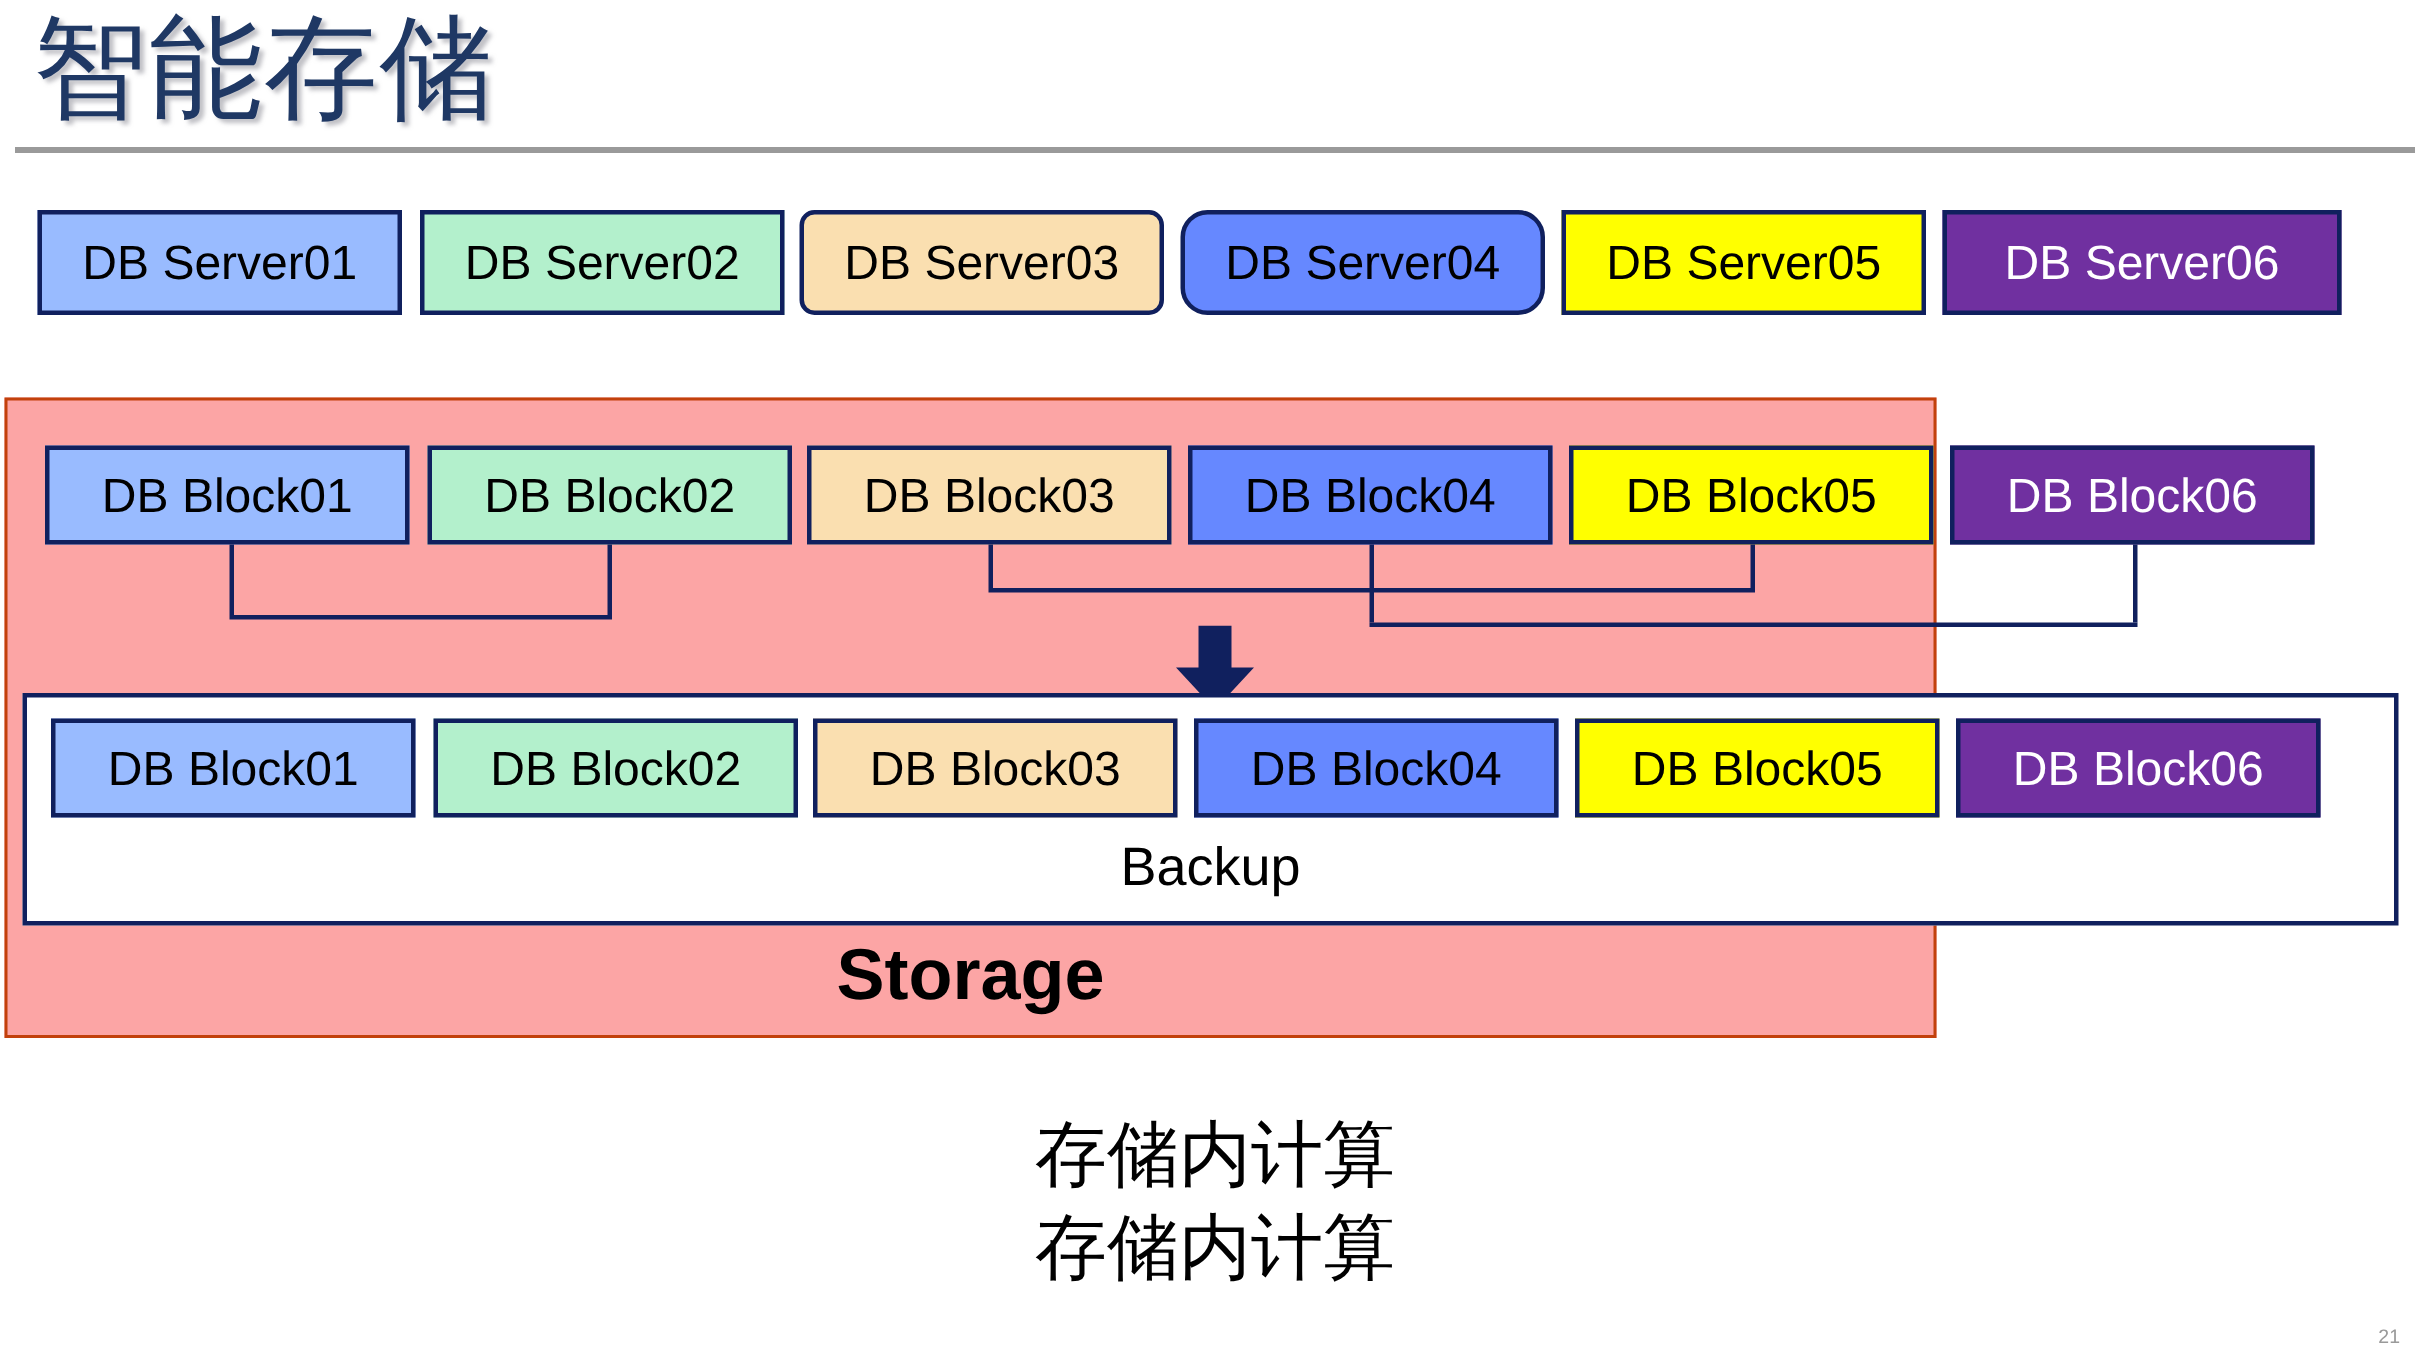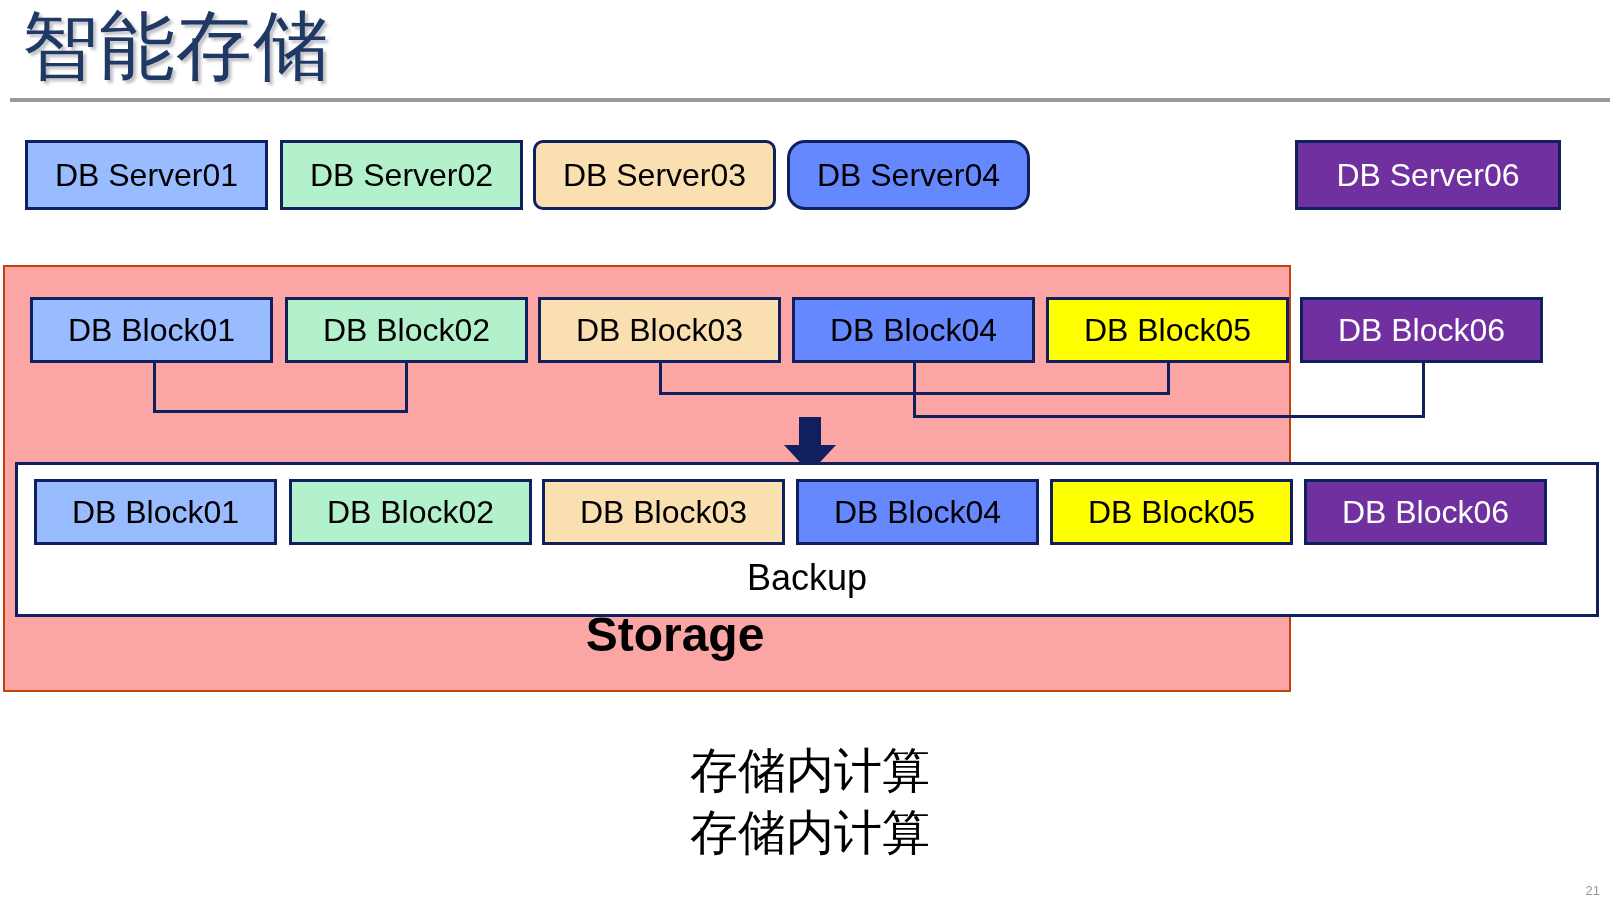--- a/index.html
+++ b/index.html
@@ -66,22 +66,22 @@
     border: 3px solid #10205e;
   }
   #block-row-bottom { position: absolute; left: 0; top: 14px; width: 100%; height: 66px; }
   #block-row-bottom .cbox { top: 0; height: 66px; }
   #backup-label {
     position: absolute; left: 0; top: 92px; width: 100%;
     text-align: center; font-size: 36px; color: #000;
   }
 
   #storage-label {
-    position: absolute; left: 0; top: 340px; width: 100%;
-    text-align: center; font-size: 48px; font-weight: bold; color: #000; margin-left: 28px;
+    position: absolute; left: 0; top: 356px; width: 100%;
+    text-align: center; font-size: 48px; font-weight: bold; color: #000;
   }
 
   
   #caption {
     position: absolute; left: 0; top: 740px; width: 1620px;
     text-align: center; font-size: 48px; line-height: 62px; color: #000;
   }
   #page-number {
     position: absolute; right: 20px; bottom: 12px;
     font-size: 13px; color: #9a9a9a;
@@ -93,20 +93,21 @@
 <div id="slide">
 
   <div id="slide-title">智能存储</div>
   <div id="title-rule"></div>
 
   <div id="server-row">
       <div class="cbox" style="left: 25px; width: 243px; background: rgb(153, 187, 255); color: rgb(0, 0, 0);">DB Server01</div>
       <div class="cbox" style="left: 280px; width: 243px; background: rgb(179, 240, 204); color: rgb(0, 0, 0);">DB Server02</div>
       <div class="cbox" style="left: 533px; width: 243px; background: rgb(250, 223, 176); color: rgb(0, 0, 0); border-radius: 10px;">DB Server03</div>
       <div class="cbox" style="left: 787px; width: 243px; background: rgb(102, 136, 255); color: rgb(0, 0, 0); border-radius: 18px;">DB Server04</div>
+      <div class="cbox" style="left: 1041px; width: 243px; background: rgb(255, 255, 0); color: rgb(0, 0, 0);">DB Server05</div>
       <div class="cbox white-text" style="left: 1295px; width: 266px; background: rgb(112, 48, 160); color: rgb(255, 255, 255);">DB Server06</div>
     </div>
 
   <div id="storage-container">
 
     <div id="block-row-top">
         <div class="cbox" style="left: 25px; width: 243px; background: rgb(153, 187, 255); color: rgb(0, 0, 0);">DB Block01</div>
         <div class="cbox" style="left: 280px; width: 243px; background: rgb(179, 240, 204); color: rgb(0, 0, 0);">DB Block02</div>
         <div class="cbox" style="left: 533px; width: 243px; background: rgb(250, 223, 176); color: rgb(0, 0, 0);">DB Block03</div>
         <div class="cbox" style="left: 787px; width: 243px; background: rgb(102, 136, 255); color: rgb(0, 0, 0);">DB Block04</div>

